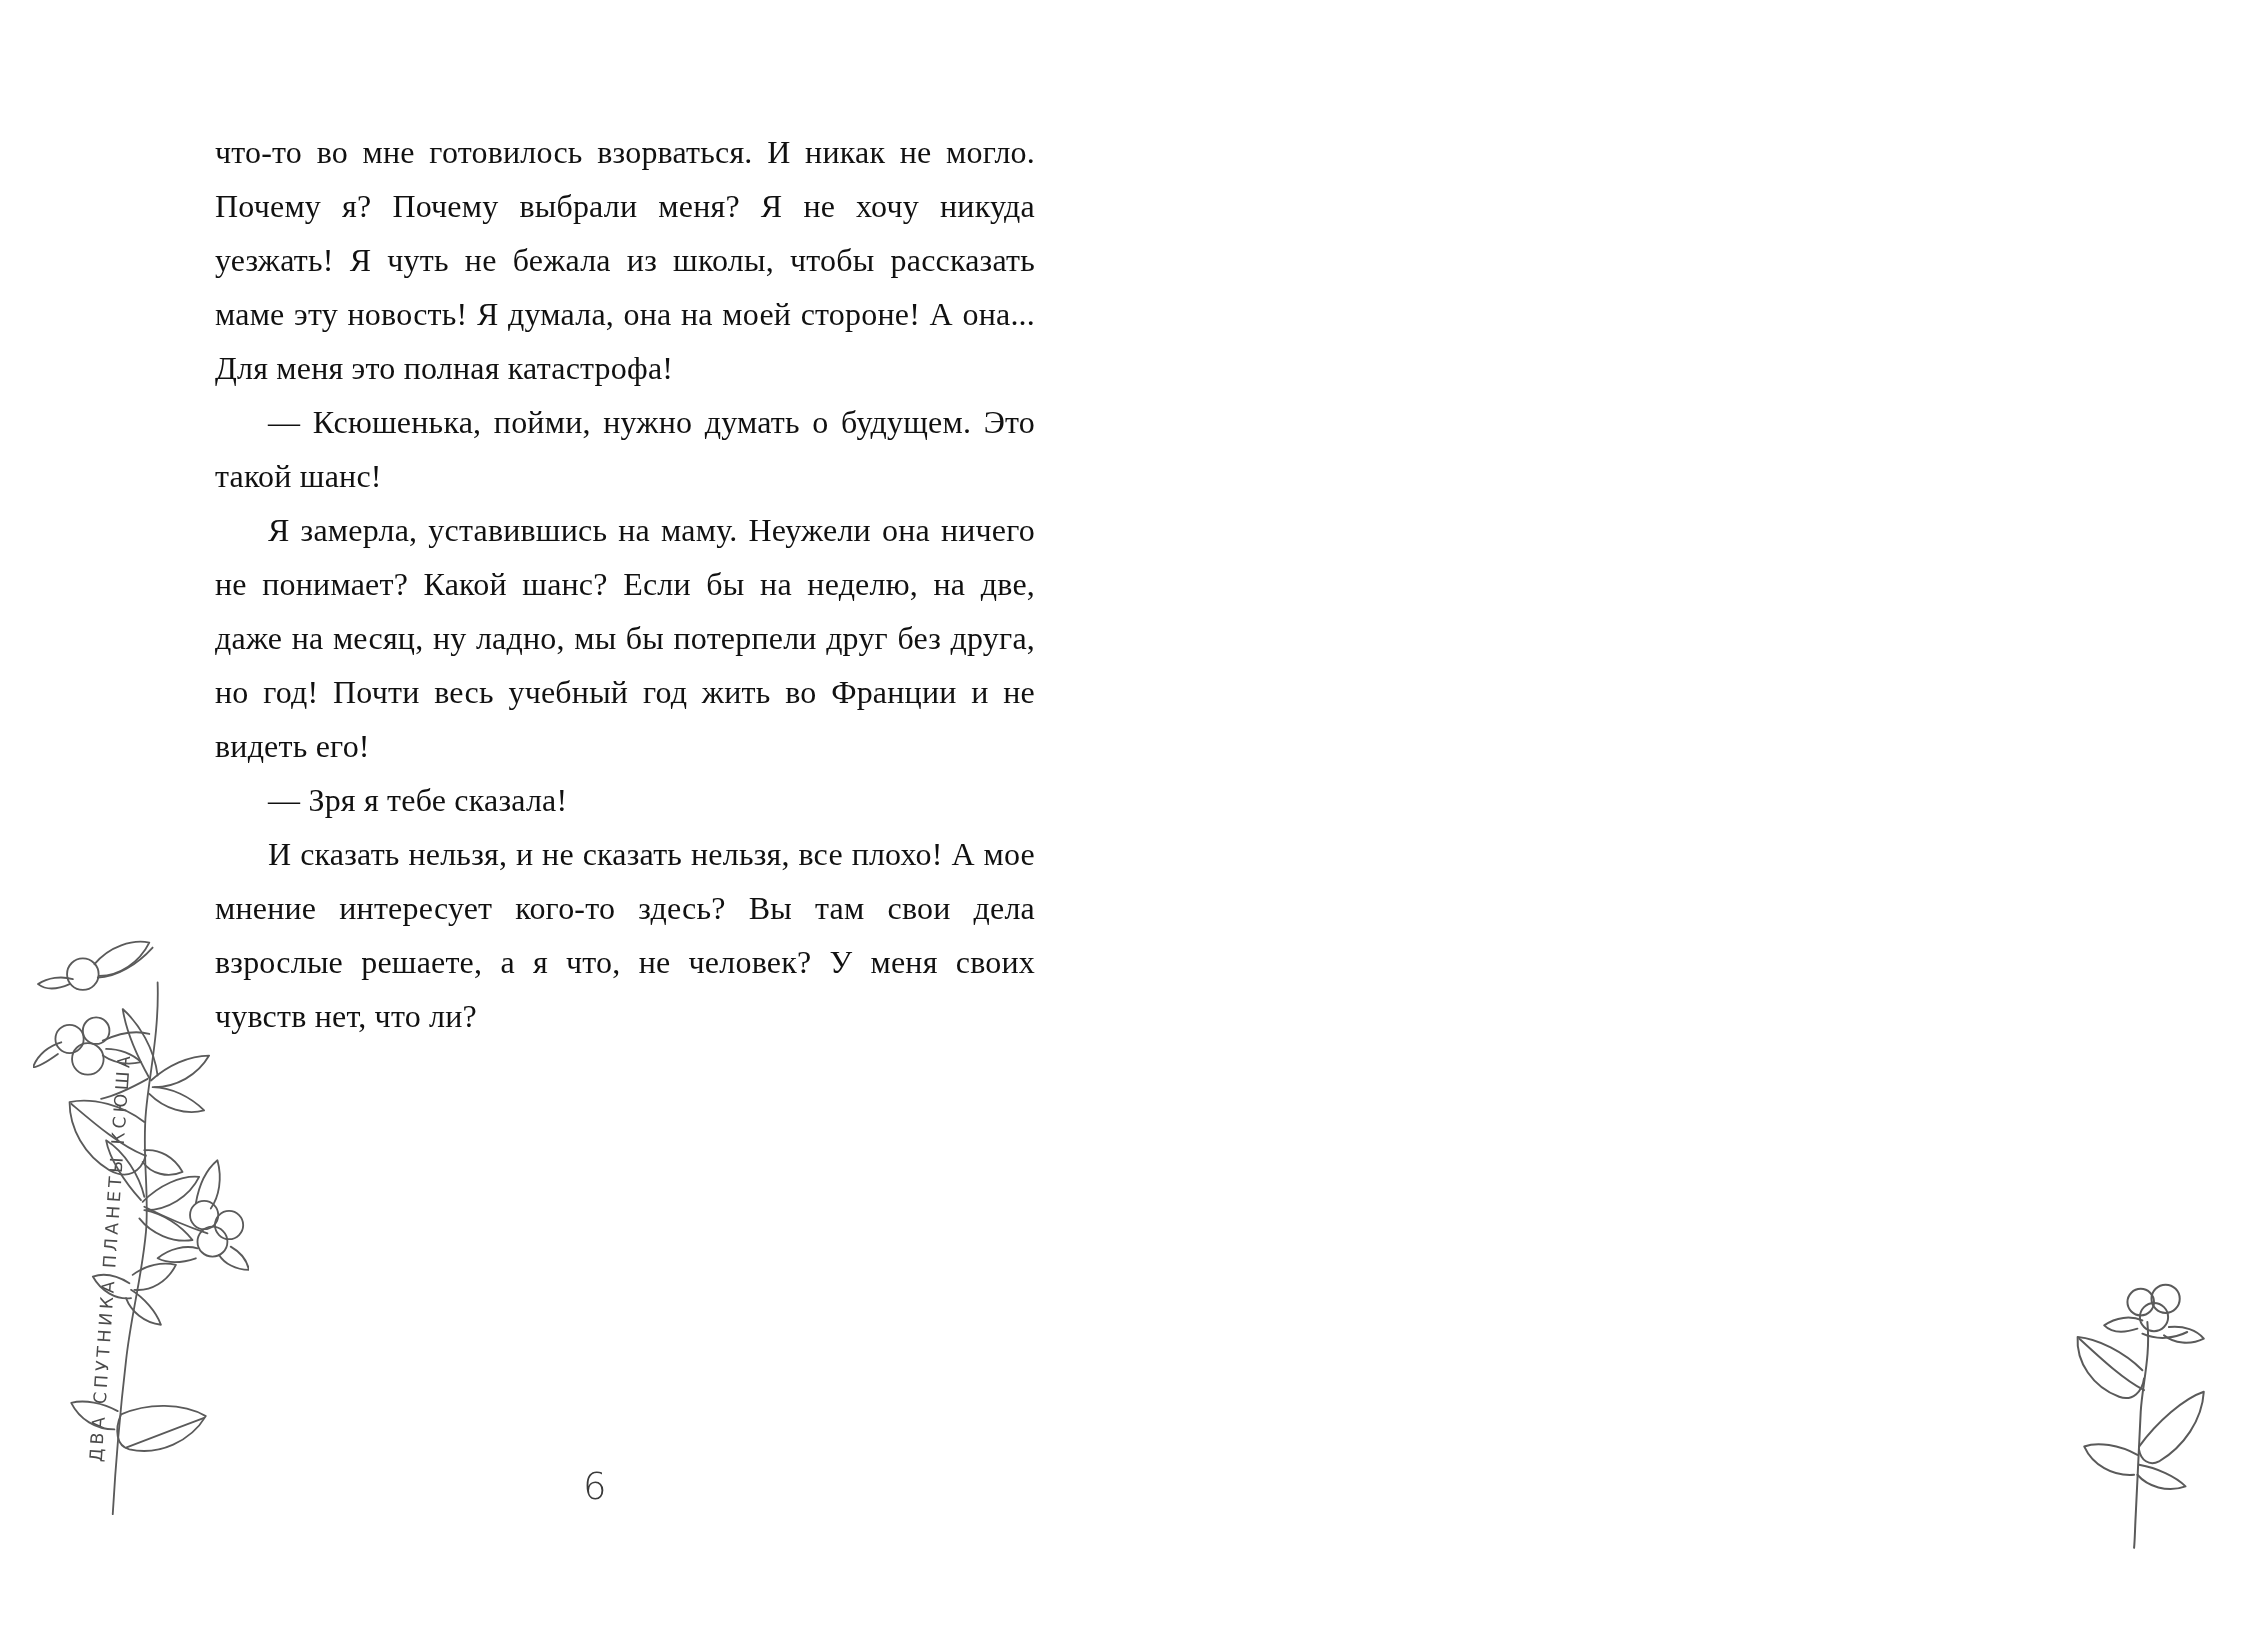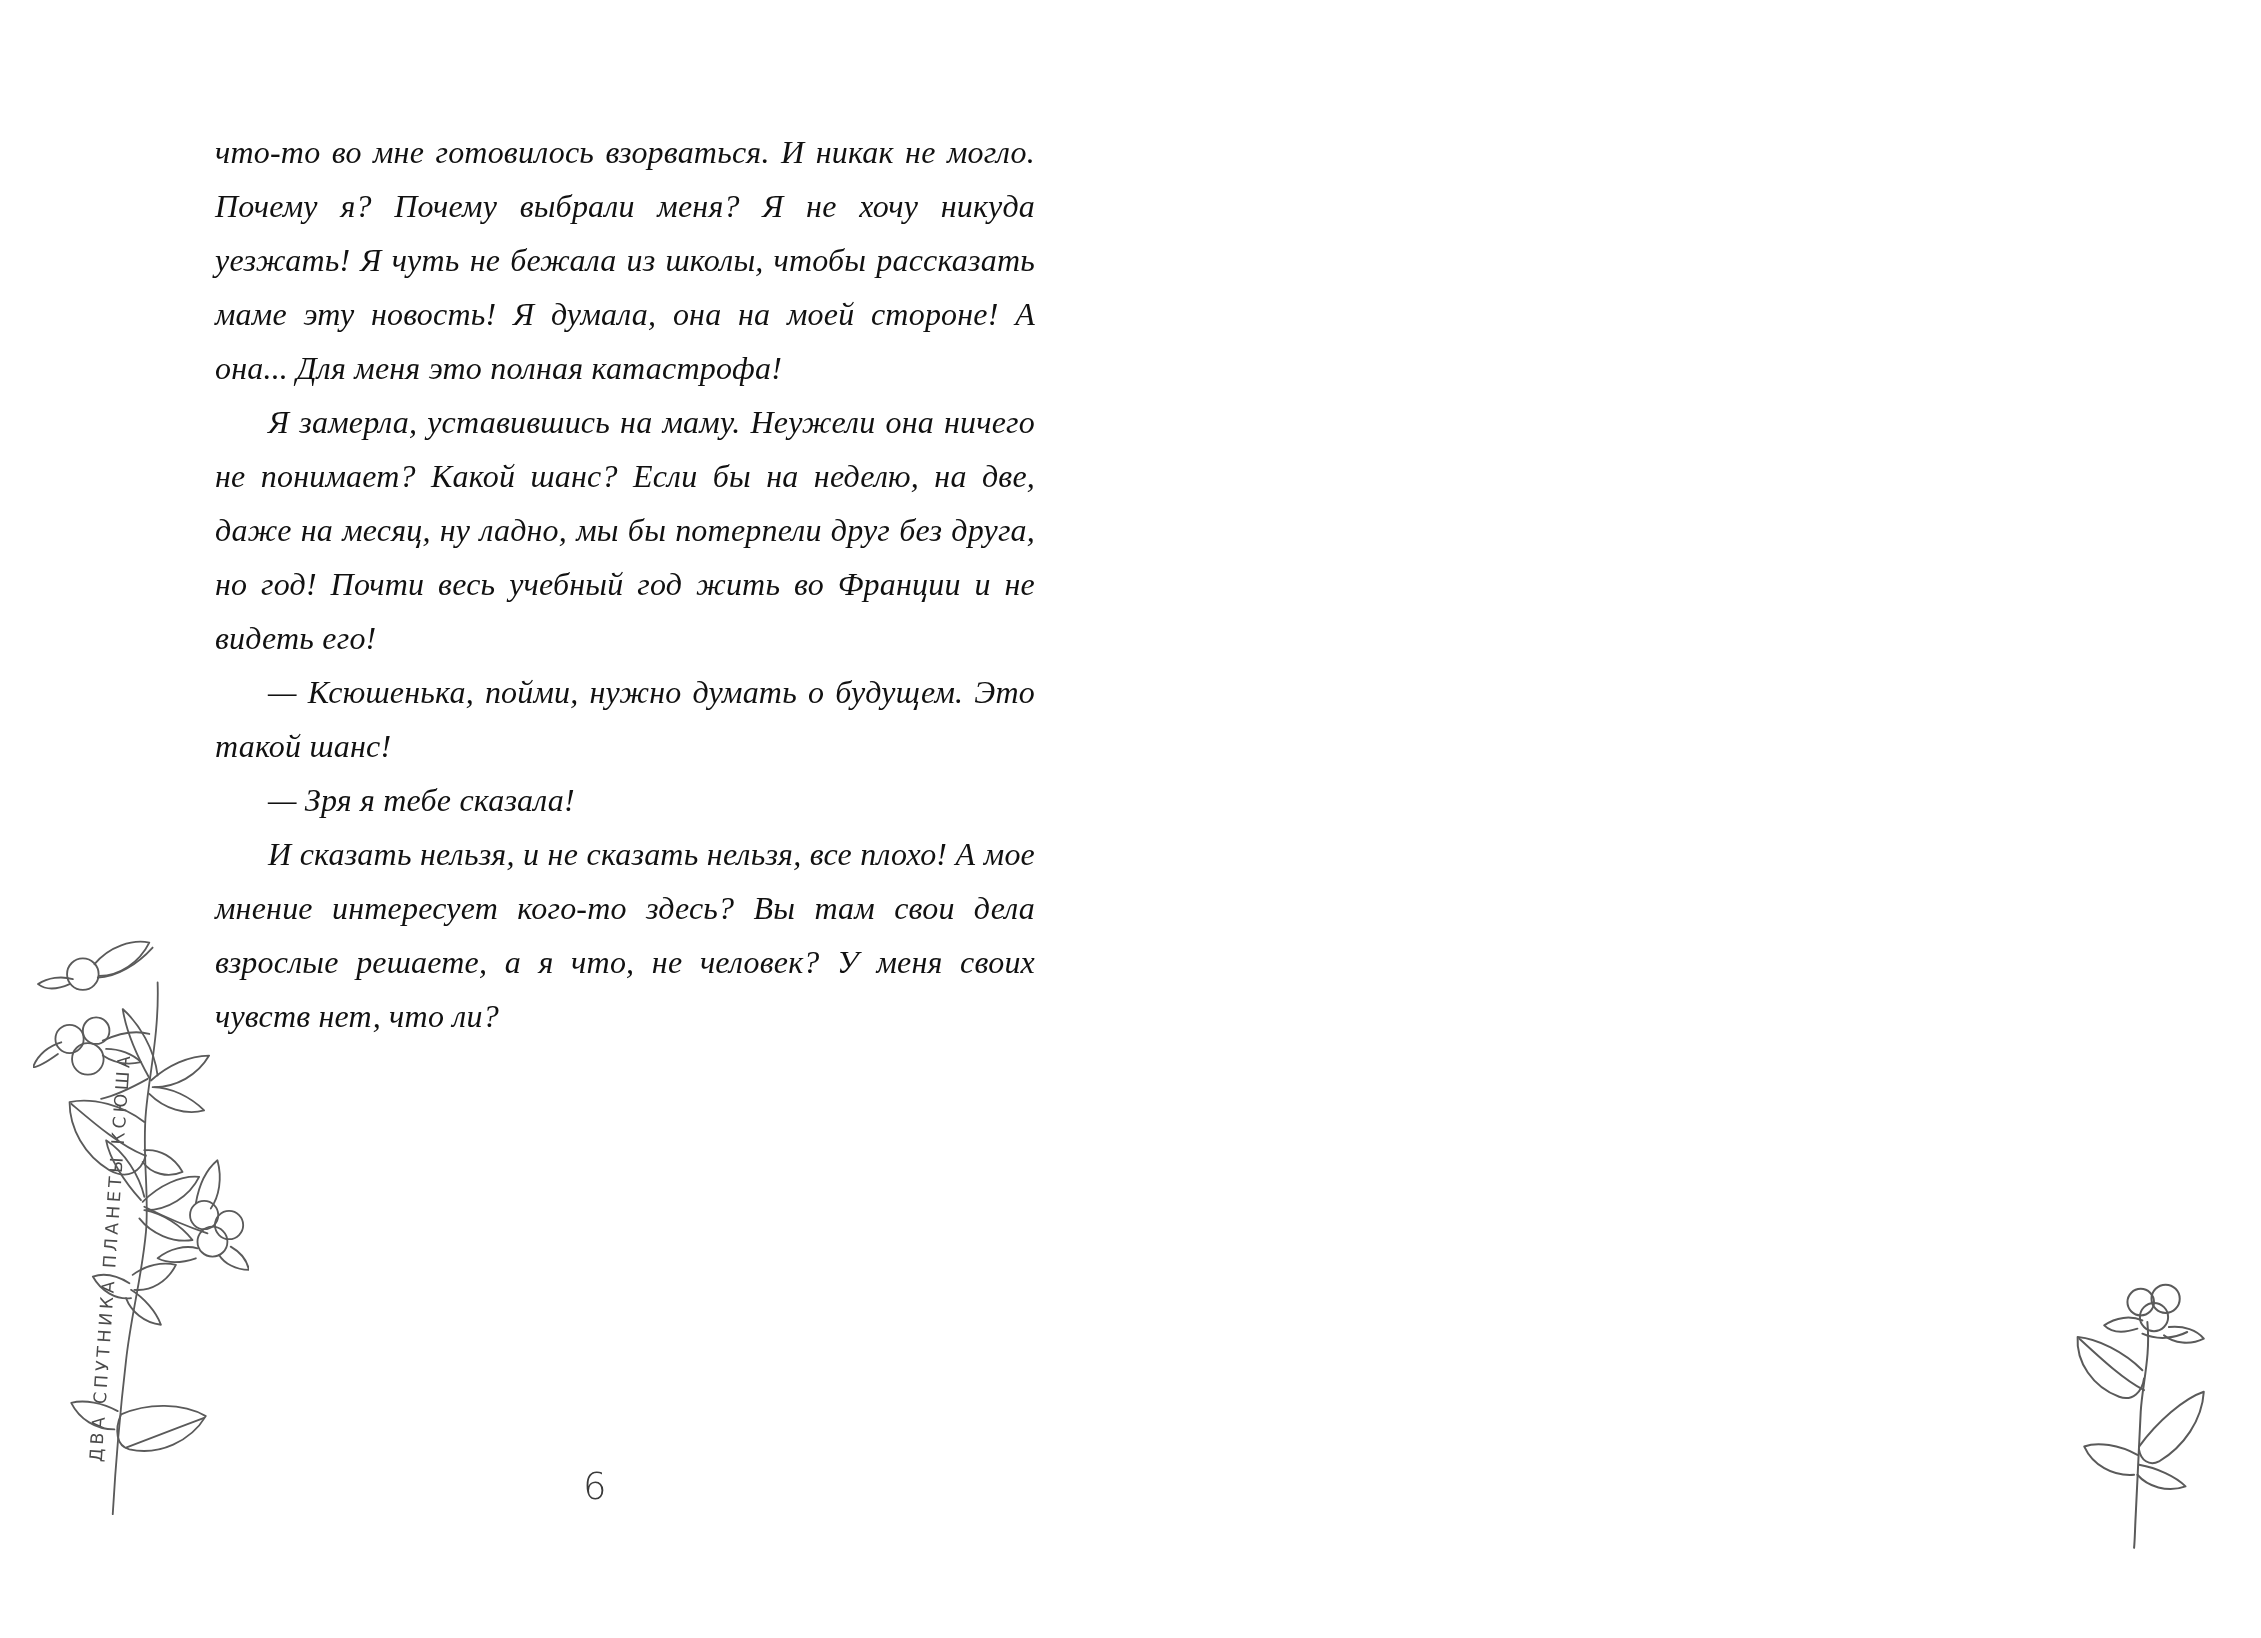--- a/index.html
+++ b/index.html
@@ -46,21 +46,20 @@
   }
   .textcol-left {
     left: 215px;
     top: 125px;
     width: 820px;
   }
 
   .textcol p {
     margin: 0;
     text-indent: 0;
-    font-style: italic;
   }
   .textcol p.indent {
     text-indent: 53px;
   }
   
   .textcol p:last-child { }
 
   
   .folio {
     position: absolute;
@@ -112,22 +111,22 @@
 </style>
 </head>
 <body>
 
 <div class="spread">
 
   <div class="page page-left">
 
     <div class="textcol textcol-left">
       <p>что-то во мне готовилось взорваться. И никак не могло. Почему я? Почему выбрали меня? Я не хочу никуда уезжать! Я чуть не бежала из школы, чтобы рассказать маме эту новость! Я думала, она на моей стороне! А она... Для меня это полная катастрофа!</p>
+      <p class="indent">— Ксюшенька, пойми, нужно думать о будущем. Это такой шанс!</p>
       <p class="indent">Я замерла, уставившись на маму. Неужели она ничего не понимает? Какой шанс? Если бы на неделю, на две, даже на месяц, ну ладно, мы бы потерпели друг без друга, но год! Почти весь учебный год жить во Франции и не видеть его!</p>
-      <p class="indent">— Ксюшенька, пойми, нужно думать о будущем. Это такой шанс!</p>
       <p class="indent">— Зря я тебе сказала!</p>
       <p class="indent">И сказать нельзя, и не сказать нельзя, все плохо! А мое мнение интересует кого-то здесь? Вы там свои дела взрослые решаете, а я что, не человек? У меня своих чувств нет, что ли?</p>
     </div>
 
     <div class="spine-title">ДВА СПУТНИКА ПЛАНЕТЫ КСЮША</div>
 
     <div class="deco deco-branch-left">
       <svg viewBox="0 0 260 740" fill="none" stroke="#5a5a5a" stroke-width="2.2" stroke-linecap="round" stroke-linejoin="round">
 
         <path d="M150 60 C152 120, 140 170, 136 215 C131 268, 140 310, 136 360

